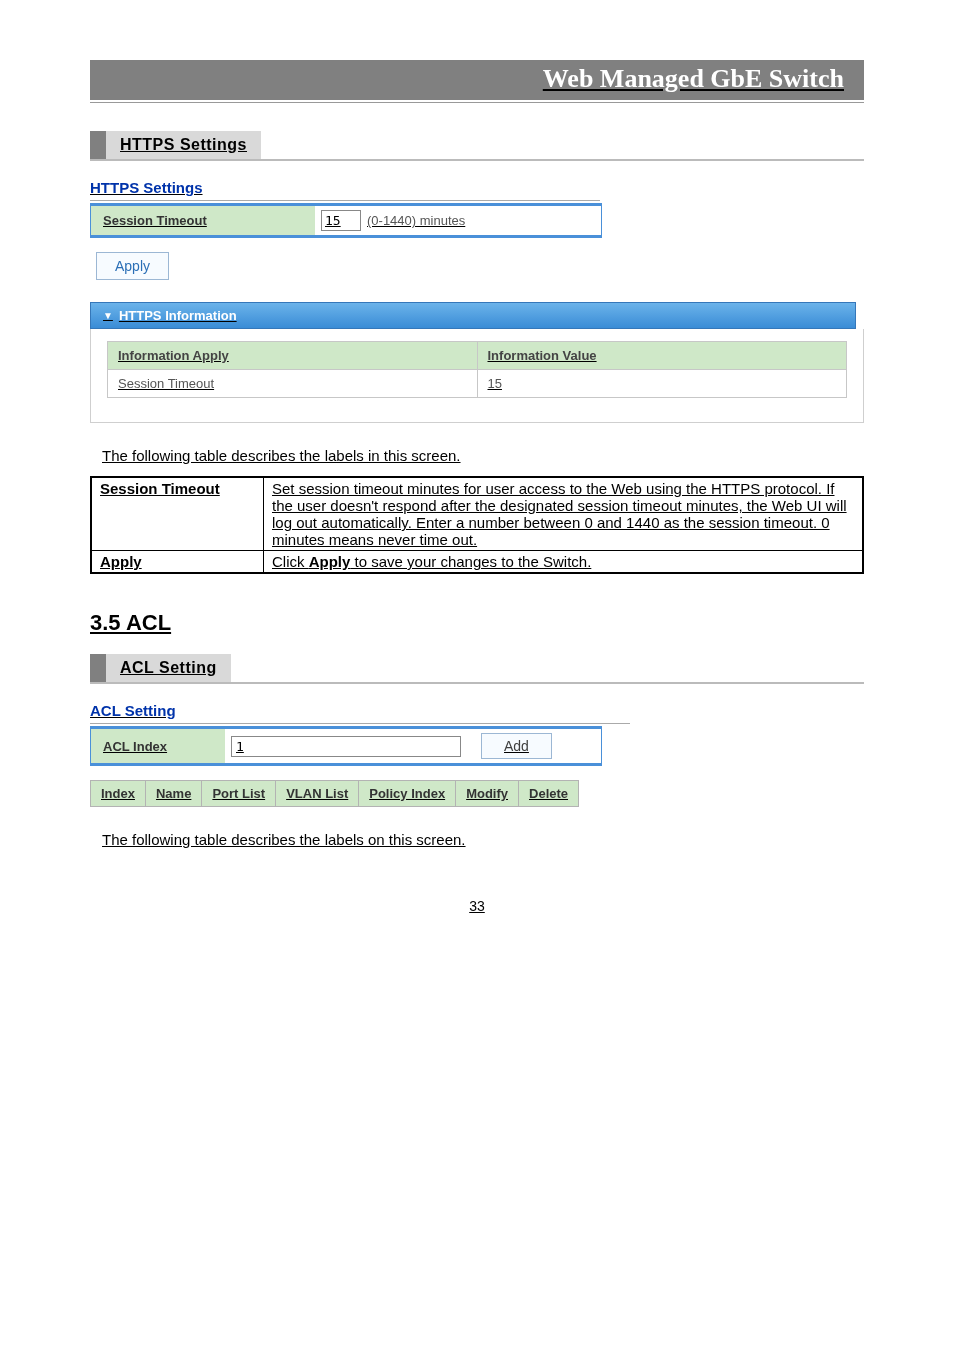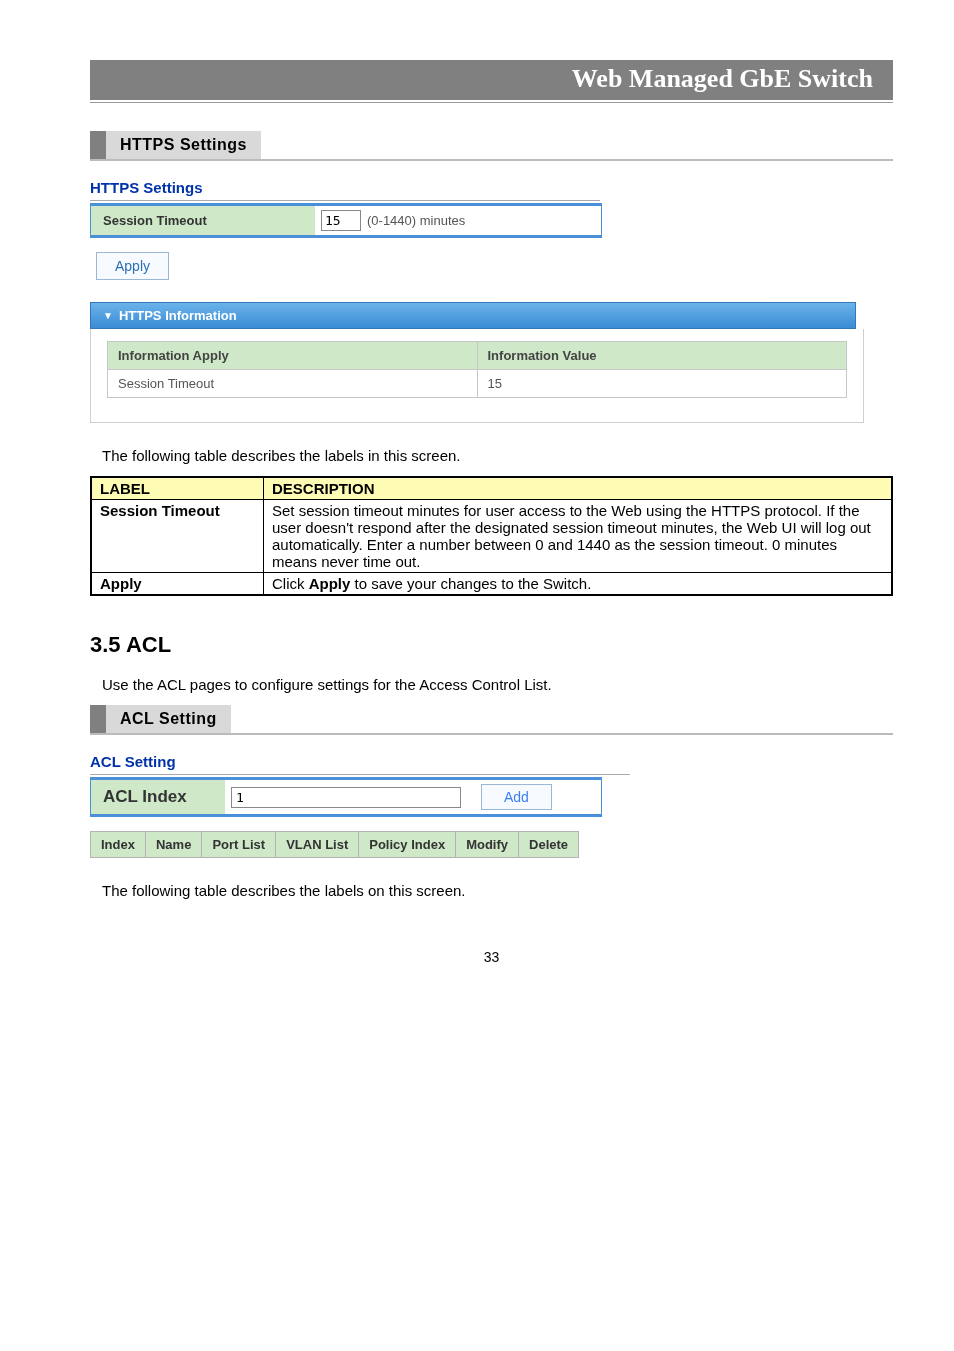--- a/index.html
+++ b/index.html
@@ -3,21 +3,22 @@
 <meta charset="utf-8">
 <style>
   body {
     margin: 0;
     padding: 0;
     font-family: Arial, sans-serif;
     background: #fff;
     width: 954px;
   }
   .page {
-    padding: 60px 61px 40px 90px;
+    padding: 60px 90px 40px 90px;
+    text-decoration: underline;
   }
   .top-banner {
     background: #808080;
     color: #fff;
     font-size: 26px;
     font-weight: bold;
     padding: 4px 20px 6px 20px;
     text-align: right;
     font-family: "Times New Roman", serif;
     margin-bottom: 2px;
@@ -179,21 +180,21 @@
     display: flex;
     border: 1px solid #4a90d9;
     border-top: 3px solid #4a90d9;
     border-bottom: 3px solid #4a90d9;
     align-items: stretch;
     width: 510px;
   }
   .acl-form-row .label-cell {
     background: #cfe8c8;
     font-weight: bold;
-    font-size: 17px;
+    font-size: 13px;
     padding: 6px 12px;
     width: 110px;
     display: flex;
     align-items: center;
     color: #333;
   }
   .acl-form-row .input-cell {
     flex: 1;
     display: flex;
     align-items: center;
@@ -202,21 +203,21 @@
   .acl-input {
     width: 220px;
     font-family: monospace;
     font-size: 13px;
     border: 1px solid #888;
     padding: 2px 4px;
   }
   .add-btn {
     border: 1px solid #9cb7d4;
     background: #f7fbff;
-    color: #3b82f6;
+    color: #404040;
     padding: 4px 22px;
     font-size: 14px;
     cursor: pointer;
     margin-left: 20px;
   }
   .acl-header-table {
     border-collapse: collapse;
     margin-top: 14px;
   }
   .acl-header-table th {
@@ -275,40 +276,35 @@
         <td>15</td>
       </tr>
     </tbody>
       </table>
   </div>
 
   <p class="body-text">The following table describes the labels in this screen.</p>
 
   <table class="desc-table">
     <tbody>
-        <tr>
-      <th>LABEL</th>
-      <th>DESCRIPTION</th>
-    </tr>
     <tr>
       <td class="label-col">Session Timeout</td>
       <td>Set session timeout minutes for user access to the Web using the HTTPS protocol. If the user doesn't respond after the designated session timeout minutes, the Web UI will log out automatically. Enter a number between 0 and 1440 as the session timeout. 0 minutes means never time out.</td>
     </tr>
     <tr>
       <td class="label-col">Apply</td>
       <td>
         <span>Click </span><b>Apply</b><span> to save your changes to the Switch.</span>
       </td>
     </tr>
   </tbody>
     </table>
 
   <h2 class="sec">3.5 ACL</h2>
 
-  <p class="body-text" style="margin-top:10px">Use the ACL pages to configure settings for the Access Control List.</p>
 
 
   <div class="tab-row">
     <div class="tab-gray"></div>
     <div class="tab-label">ACL Setting</div>
   </div>
 
   <span class="section-title-blue" style="width:540px">ACL Setting</span>
 
   <div class="acl-form-row">

